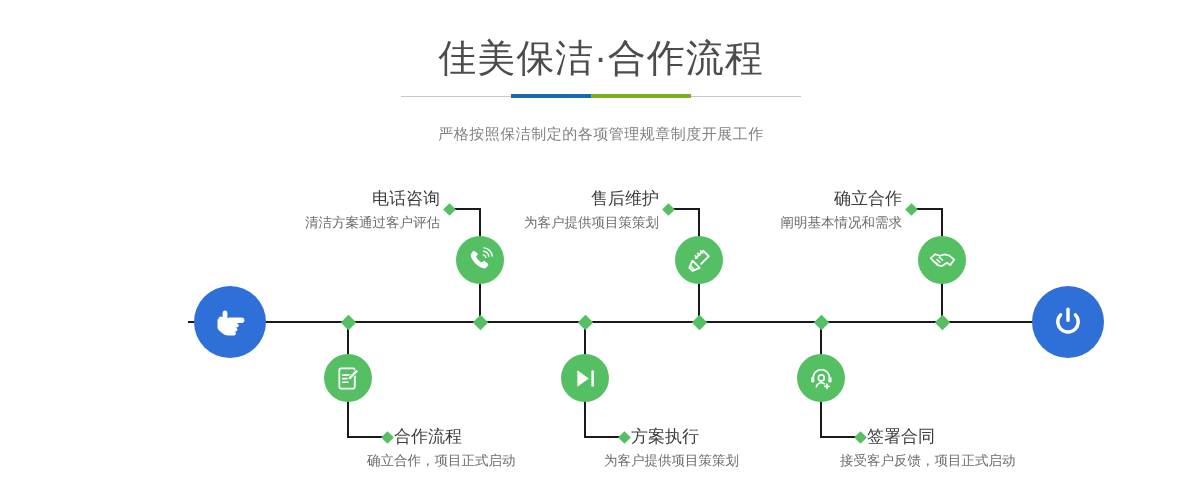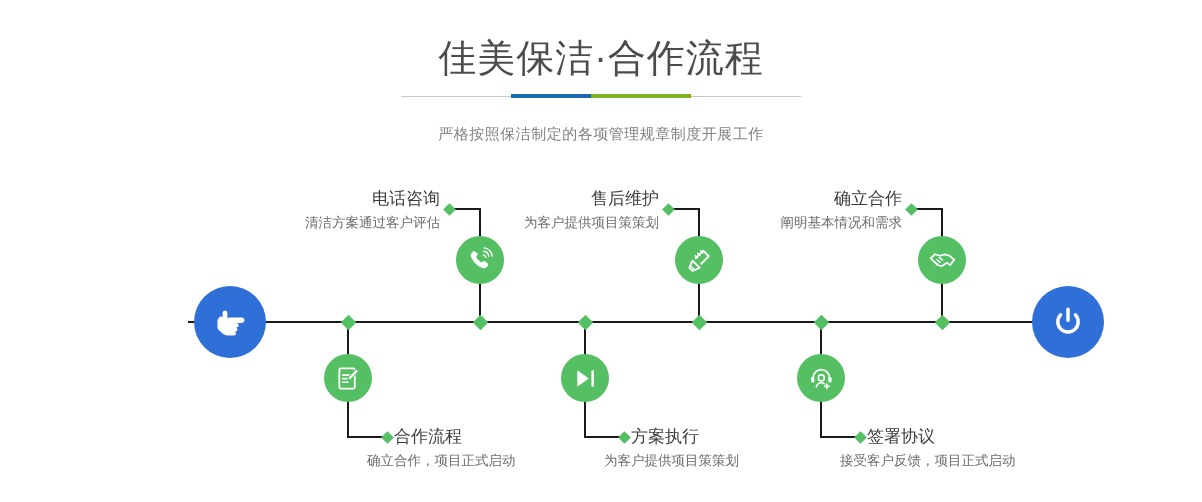--- a/index.html
+++ b/index.html
@@ -307,18 +307,18 @@
           <svg width="27" height="27" viewBox="0 0 28 28" aria-hidden="true">
             <path d="M5.2 13.5a8.6 8.6 0 0 1 17.2 0" fill="none" stroke="#ffffff" stroke-width="1.8" stroke-linecap="round"></path>
             <rect x="3.2" y="12.4" width="3.4" height="5.8" rx="1.6" fill="#ffffff"></rect>
             <rect x="21.1" y="12.4" width="3.4" height="5.8" rx="1.6" fill="#ffffff"></rect>
             <circle cx="13.8" cy="13.4" r="3.1" fill="none" stroke="#ffffff" stroke-width="1.7"></circle>
             <path d="M8.6 22.6c0.9-2.7 2.9-4.2 5.2-4.2 1.2 0 2.3 0.4 3.2 1.1" fill="none" stroke="#ffffff" stroke-width="1.7" stroke-linecap="round"></path>
             <path d="M19.6 19.9v4.4M17.4 22.1h4.4" fill="none" stroke="#ffffff" stroke-width="1.7" stroke-linecap="round"></path>
           </svg>
         </span>
       </div>
-      <div class="label-title ta-left" style="left:827px; top:426px;">签署协议</div>
+      <div class="label-title ta-left" style="left:827px; top:426px;">签署合同</div>
       <div class="label-sub ta-left" style="left:800px; top:451px;">接受客户反馈，项目正式启动</div>
     </div>
 
   </div>
 </div>
 
 </body></html>

